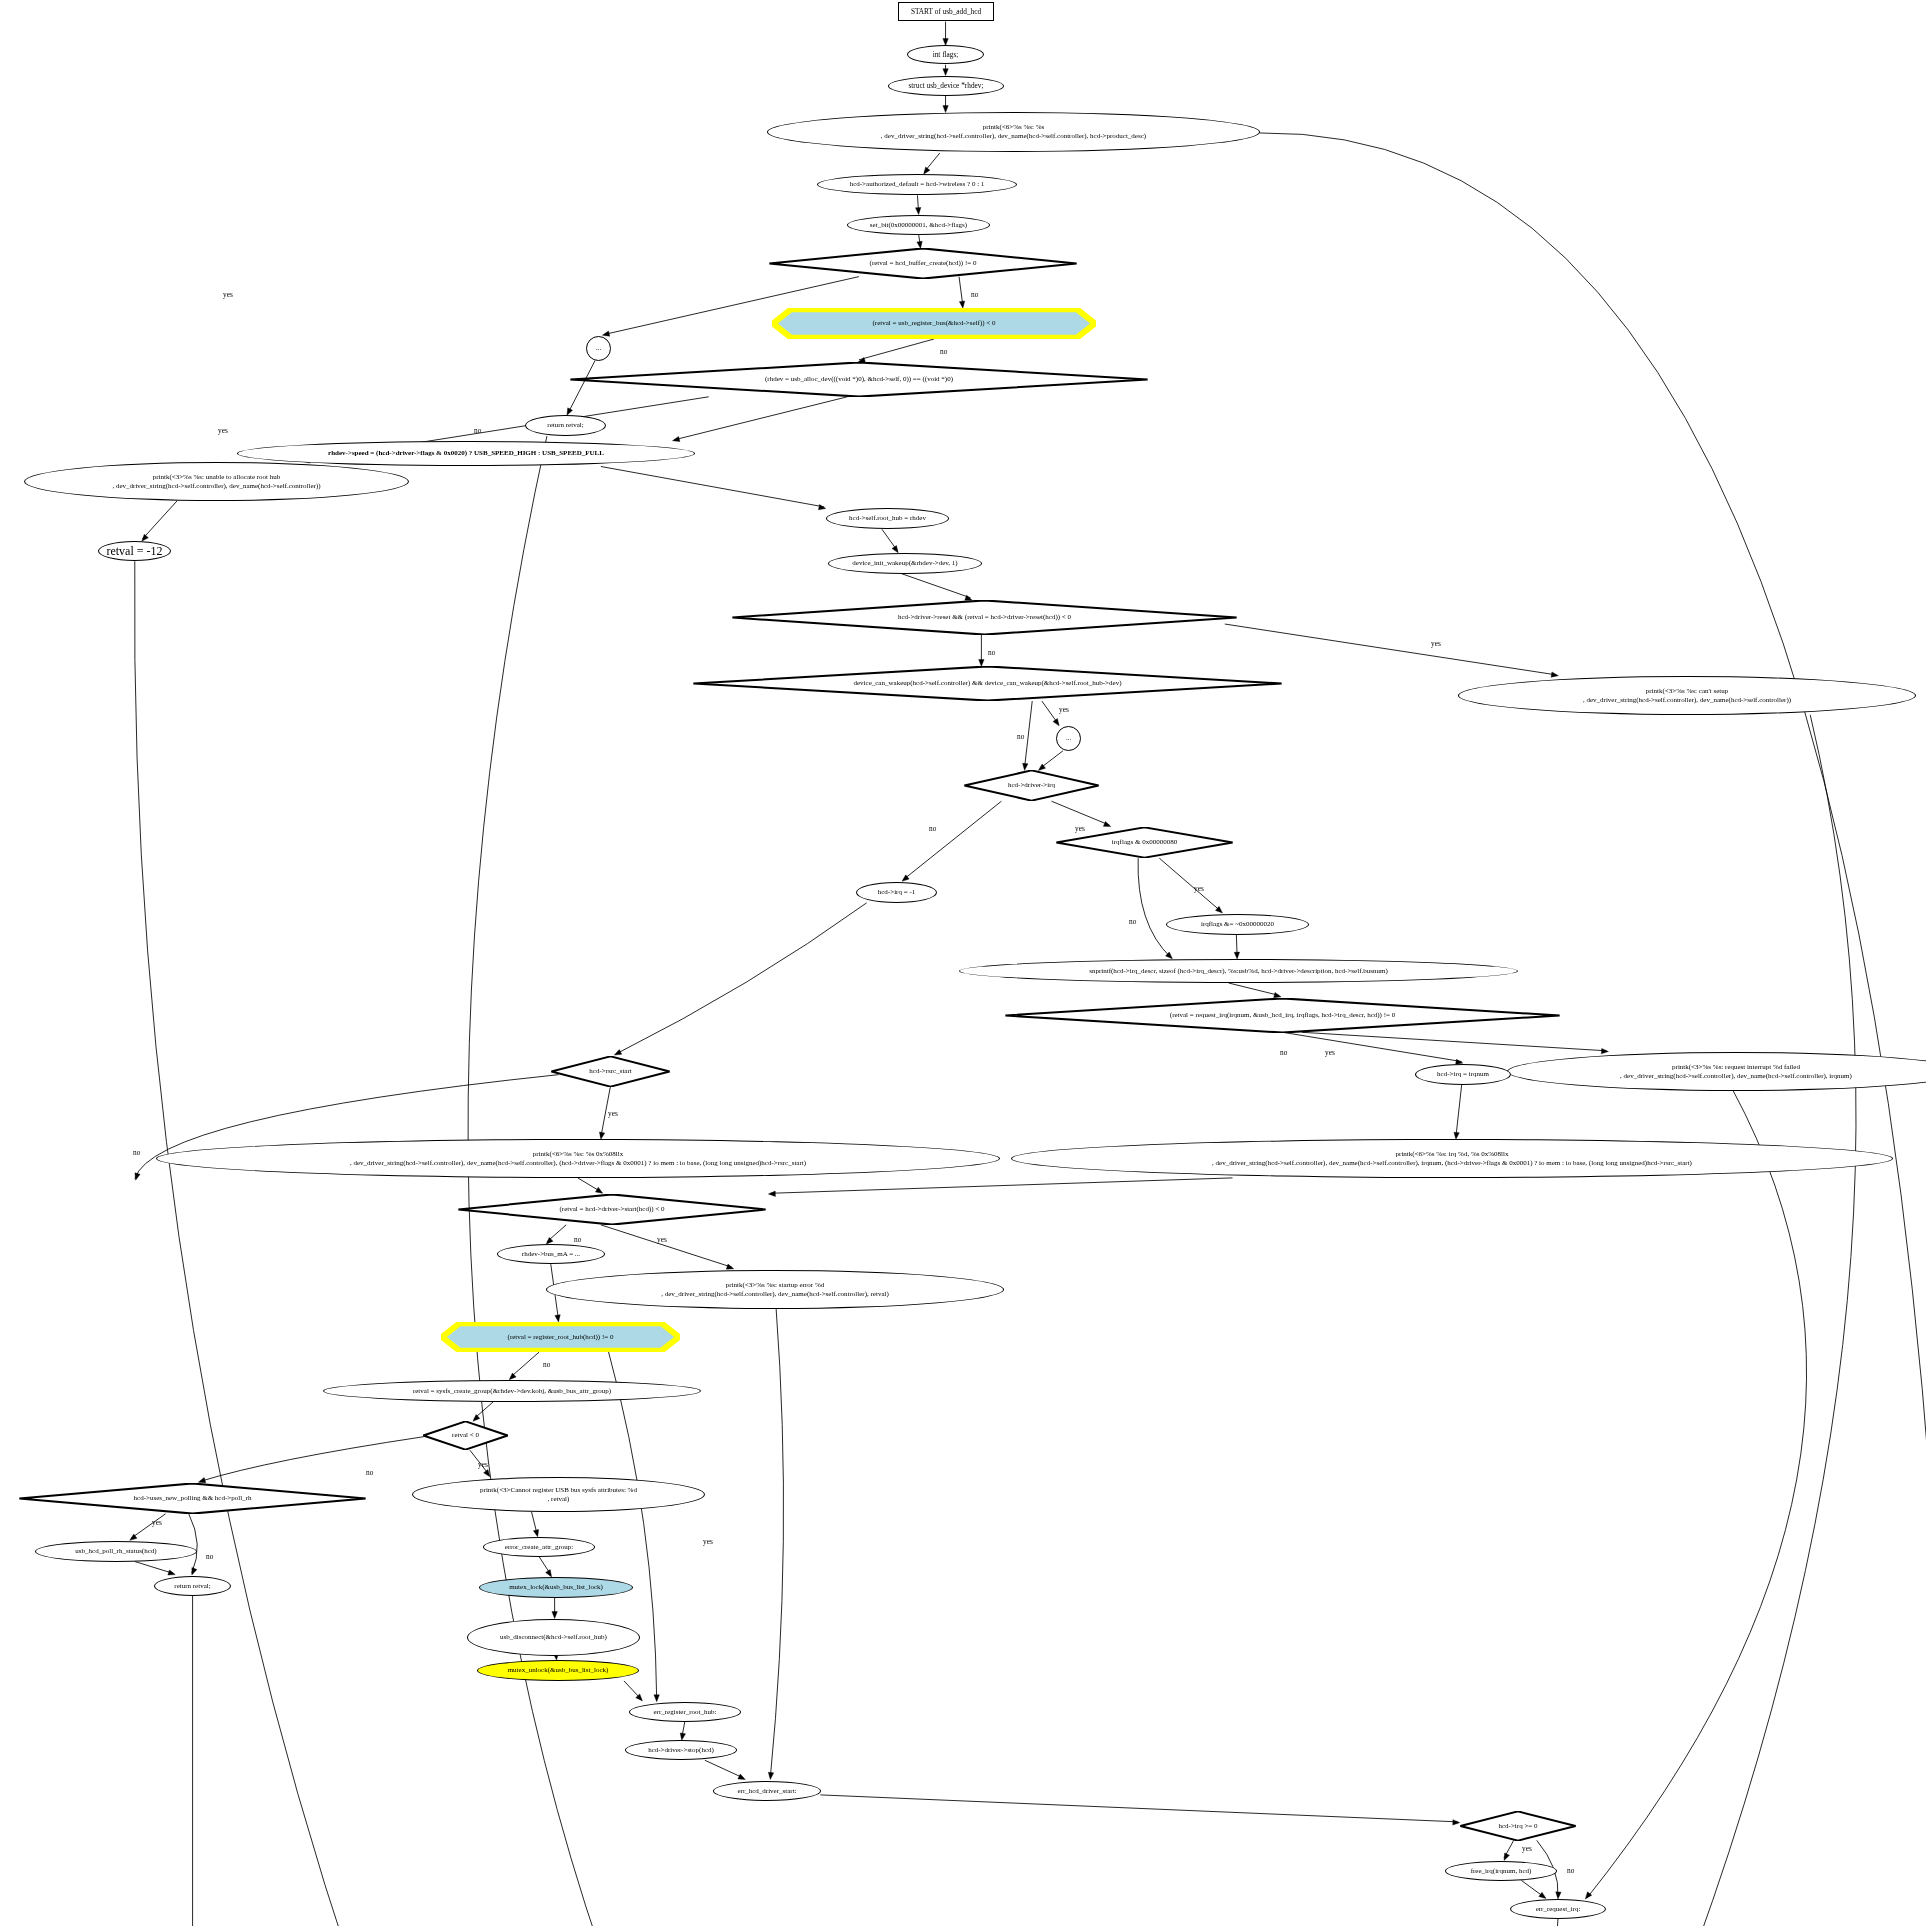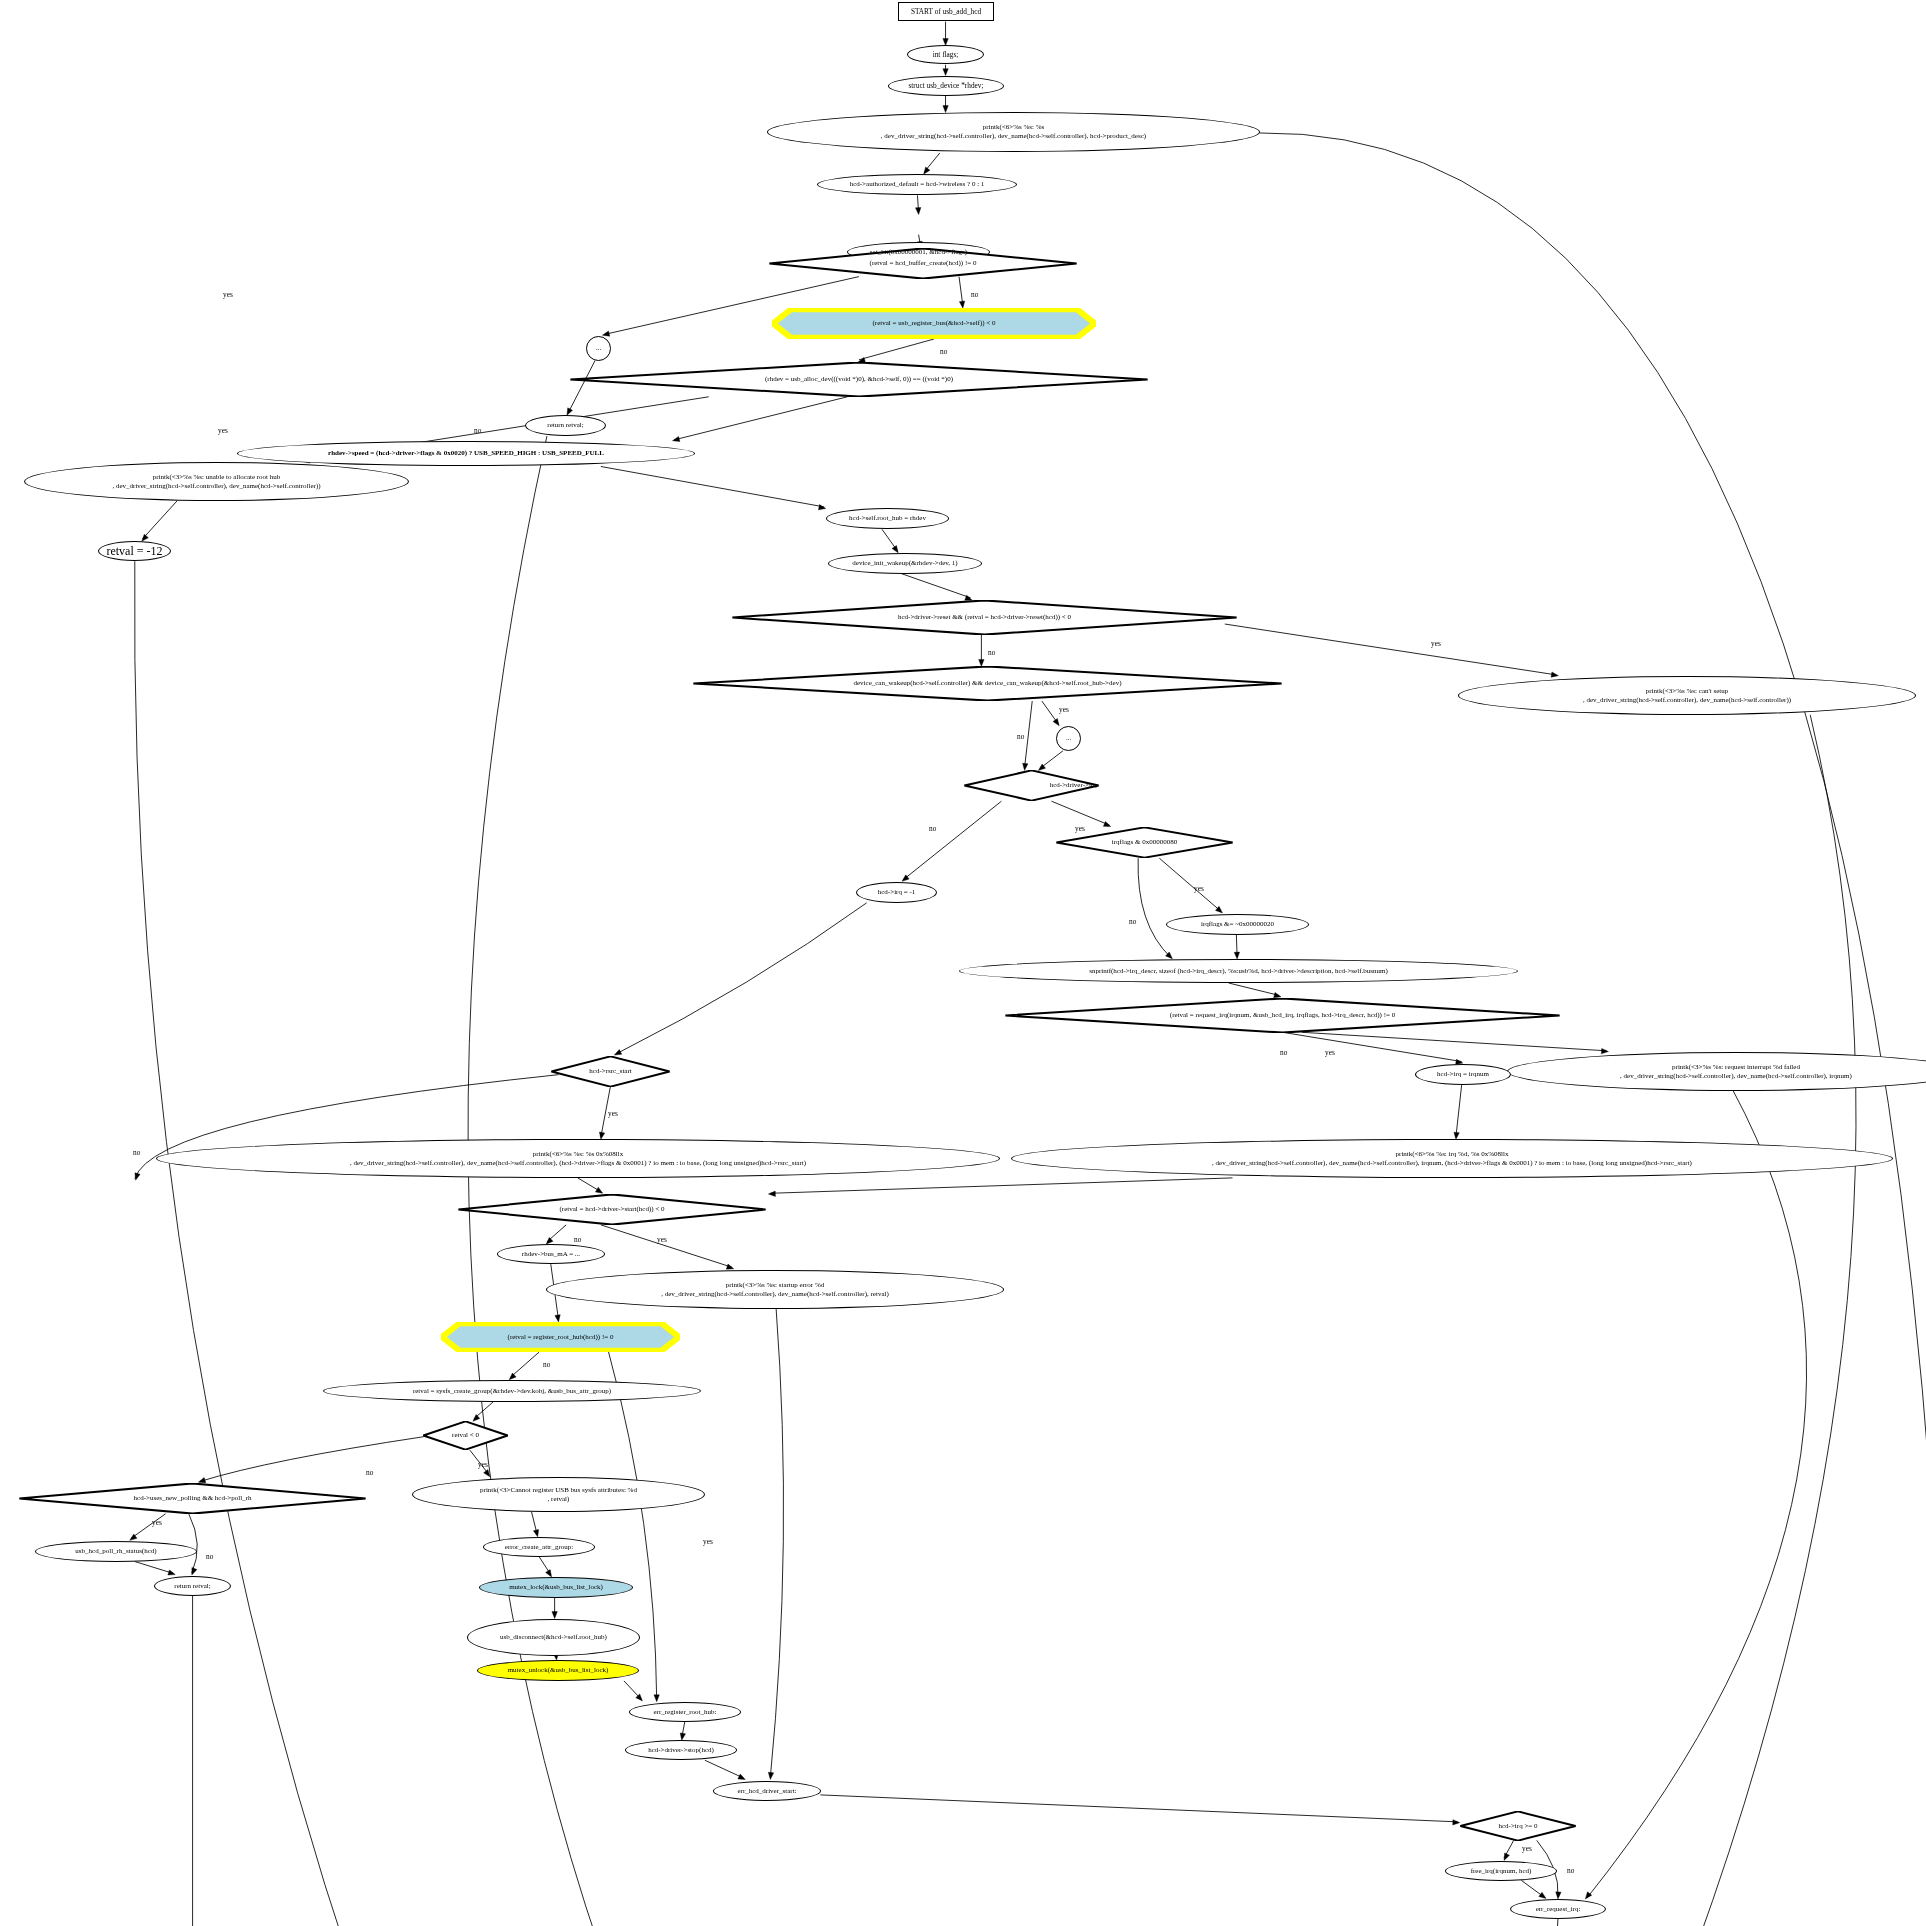--- a/index.html
+++ b/index.html
@@ -222,21 +222,21 @@
       <path d="M3270,345 Q5090,320 5070,5700 Q4000,5940 640,5930"></path>
       <polygon points="634,5930 652.0207166705815,5923.053506591191 651.9791244595973,5937.053444808483"></polygon>
     </svg>
   <div id="nodes-layer">
       <div class="node shape-box" style="left: 898px; top: 2.3px; width: 96px; height: 19px; font-size: 7.3px;"><span class="lbl">START of usb_add_hcd</span></div>
       <div class="node shape-ellipse" style="left: 907px; top: 45px; width: 77px; height: 19px; font-size: 7.3px;"><span class="lbl">int flags;</span></div>
       <div class="node shape-ellipse" style="left: 888px; top: 76px; width: 116px; height: 20px; font-size: 7.3px;"><span class="lbl">struct usb_device *rhdev;</span></div>
       <div class="node shape-ellipse" style="left: 767px; top: 112px; width: 493px; height: 40px; font-size: 7px;"><span class="lbl">printk(&lt;6&gt;%s %s: %s
 , dev_driver_string(hcd-&gt;self.controller), dev_name(hcd-&gt;self.controller), hcd-&gt;product_desc)</span></div>
       <div class="node shape-ellipse" style="left: 817px; top: 174px; width: 200px; height: 21px; font-size: 7px;"><span class="lbl">hcd-&gt;authorized_default = hcd-&gt;wireless ? 0 : 1</span></div>
-      <div class="node shape-ellipse" style="left: 847px; top: 215px; width: 143px; height: 20px; font-size: 7px; margin-top: 27px;"><span class="lbl">set_bit(0x00000001, &amp;hcd-&gt;flags)</span></div>
+      <div class="node shape-ellipse" style="left: 847px; top: 215px; width: 143px; height: 20px; font-size: 7px;"><span class="lbl">set_bit(0x00000001, &amp;hcd-&gt;flags)</span></div>
       <div class="node shape-diamond" style="left: 769px; top: 248px; width: 308px; height: 31px; font-size: 7px;"><svg class="dia" viewBox="0 0 800 80" preserveAspectRatio="none">
           <polygon points="400,1 799,40 400,79 1,40" fill="#ffffff" stroke="#000" stroke-width="2" vector-effect="non-scaling-stroke"></polygon>
         </svg><span class="lbl">(retval = hcd_buffer_create(hcd)) != 0</span></div>
       <div class="node shape-ellipse" style="left: 586px; top: 336px; width: 25px; height: 25px; font-size: 7px;"><span class="lbl">...</span></div>
       <div class="node shape-hex" style="left: 772px; top: 308px; width: 324px; height: 31px; font-size: 7px;"><svg class="hexbg" viewBox="0 0 840 80" preserveAspectRatio="none">
           <polygon points="49.6,3 790.4,3 837,40 790.4,77 49.6,77 3,40" fill="#add8e6" stroke="#ffff00" stroke-width="6" vector-effect="non-scaling-stroke"></polygon>
         </svg><span class="lbl">(retval = usb_register_bus(&amp;hcd-&gt;self)) &lt; 0</span></div>
       <div class="node shape-ellipse" style="left: 525px; top: 415px; width: 81px; height: 21px; font-size: 7px;"><span class="lbl">return retval;</span></div>
       <div class="node shape-diamond" style="left: 570px; top: 362px; width: 578px; height: 35px; font-size: 7px;"><svg class="dia" viewBox="0 0 1500 90" preserveAspectRatio="none">
           <polygon points="750,1 1499,45 750,89 1,45" fill="#ffffff" stroke="#000" stroke-width="2" vector-effect="non-scaling-stroke"></polygon>
@@ -249,21 +249,21 @@
       <div class="node shape-ellipse" style="left: 828px; top: 553px; width: 154px; height: 21px; font-size: 7px;"><span class="lbl">device_init_wakeup(&amp;rhdev-&gt;dev, 1)</span></div>
       <div class="node shape-diamond" style="left: 732px; top: 600px; width: 505px; height: 35px; font-size: 7px;"><svg class="dia" viewBox="0 0 1310 90" preserveAspectRatio="none">
           <polygon points="655,1 1309,45 655,89 1,45" fill="#ffffff" stroke="#000" stroke-width="2" vector-effect="non-scaling-stroke"></polygon>
         </svg><span class="lbl">hcd-&gt;driver-&gt;reset &amp;&amp; (retval = hcd-&gt;driver-&gt;reset(hcd)) &lt; 0</span></div>
       <div class="node shape-ellipse" style="left: 1458px; top: 676px; width: 458px; height: 39px; font-size: 7px;"><span class="lbl">printk(&lt;3&gt;%s %s: can't setup
 , dev_driver_string(hcd-&gt;self.controller), dev_name(hcd-&gt;self.controller))</span></div>
       <div class="node shape-diamond" style="left: 693px; top: 666px; width: 589px; height: 35px; font-size: 7px;"><svg class="dia" viewBox="0 0 1530 90" preserveAspectRatio="none">
           <polygon points="765,1 1529,45 765,89 1,45" fill="#ffffff" stroke="#000" stroke-width="2" vector-effect="non-scaling-stroke"></polygon>
         </svg><span class="lbl">device_can_wakeup(hcd-&gt;self.controller) &amp;&amp; device_can_wakeup(&amp;hcd-&gt;self.root_hub-&gt;dev)</span></div>
       <div class="node shape-ellipse" style="left: 1056px; top: 726px; width: 25px; height: 25px; font-size: 7px;"><span class="lbl">...</span></div>
-      <div class="node shape-diamond" style="left: 964px; top: 770px; width: 135px; height: 31px; font-size: 7px; justify-content: flex-end;"><svg class="dia" viewBox="0 0 350 80" preserveAspectRatio="none">
+      <div class="node shape-diamond" style="left: 964px; top: 770px; width: 135px; height: 31px; font-size: 7px;"><svg class="dia" viewBox="0 0 350 80" preserveAspectRatio="none">
           <polygon points="175,1 349,40 175,79 1,40" fill="#ffffff" stroke="#000" stroke-width="2" vector-effect="non-scaling-stroke"></polygon>
         </svg><span class="lbl">hcd-&gt;driver-&gt;irq</span></div>
       <div class="node shape-diamond" style="left: 1056px; top: 827px; width: 177px; height: 31px; font-size: 7px;"><svg class="dia" viewBox="0 0 460 80" preserveAspectRatio="none">
           <polygon points="230,1 459,40 230,79 1,40" fill="#ffffff" stroke="#000" stroke-width="2" vector-effect="non-scaling-stroke"></polygon>
         </svg><span class="lbl">irqflags &amp; 0x00000080</span></div>
       <div class="node shape-ellipse" style="left: 856px; top: 882px; width: 81px; height: 21px; font-size: 7px;"><span class="lbl">hcd-&gt;irq = -1</span></div>
       <div class="node shape-ellipse" style="left: 1166px; top: 914px; width: 143px; height: 21px; font-size: 7px;"><span class="lbl">irqflags &amp;= ~0x00000020</span></div>
       <div class="node shape-ellipse" style="left: 959px; top: 959px; width: 559px; height: 24px; font-size: 7px;"><span class="lbl">snprintf(hcd-&gt;irq_descr, sizeof (hcd-&gt;irq_descr), %s:usb%d, hcd-&gt;driver-&gt;description, hcd-&gt;self.busnum)</span></div>
       <div class="node shape-diamond" style="left: 1005px; top: 998px; width: 555px; height: 35px; font-size: 7px;"><svg class="dia" viewBox="0 0 1440 90" preserveAspectRatio="none">
           <polygon points="720,1 1439,45 720,89 1,45" fill="#ffffff" stroke="#000" stroke-width="2" vector-effect="non-scaling-stroke"></polygon>

